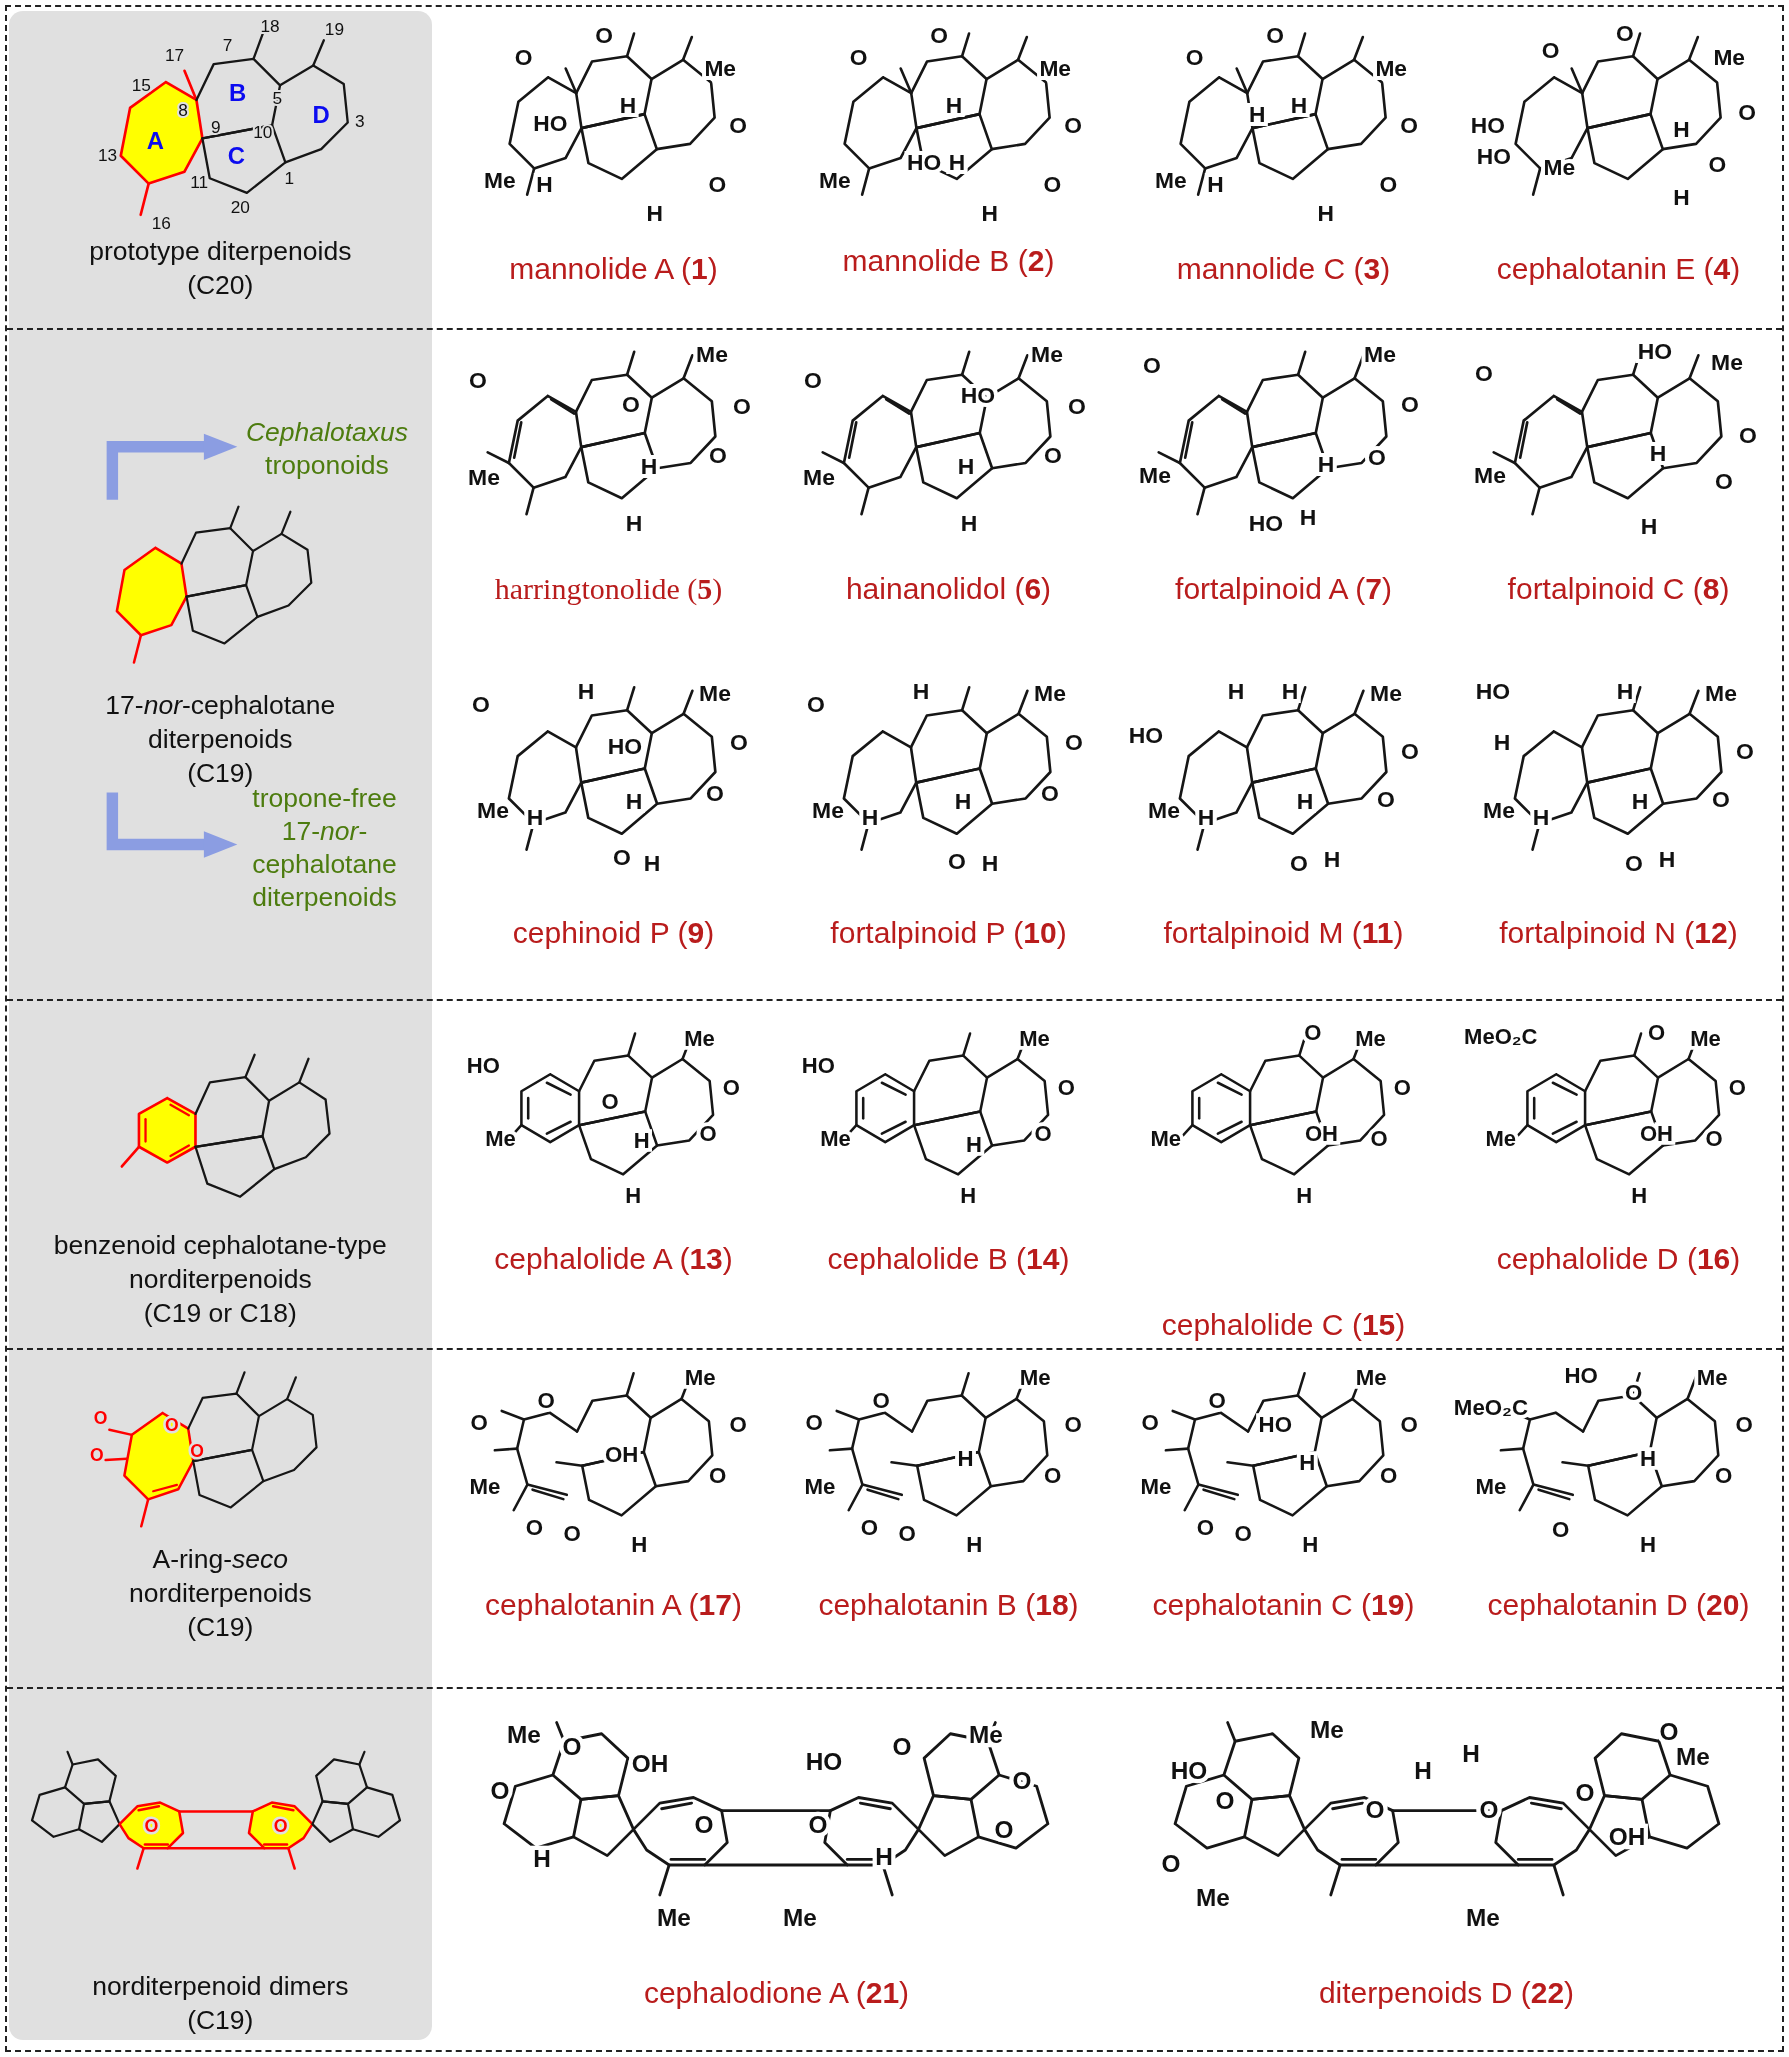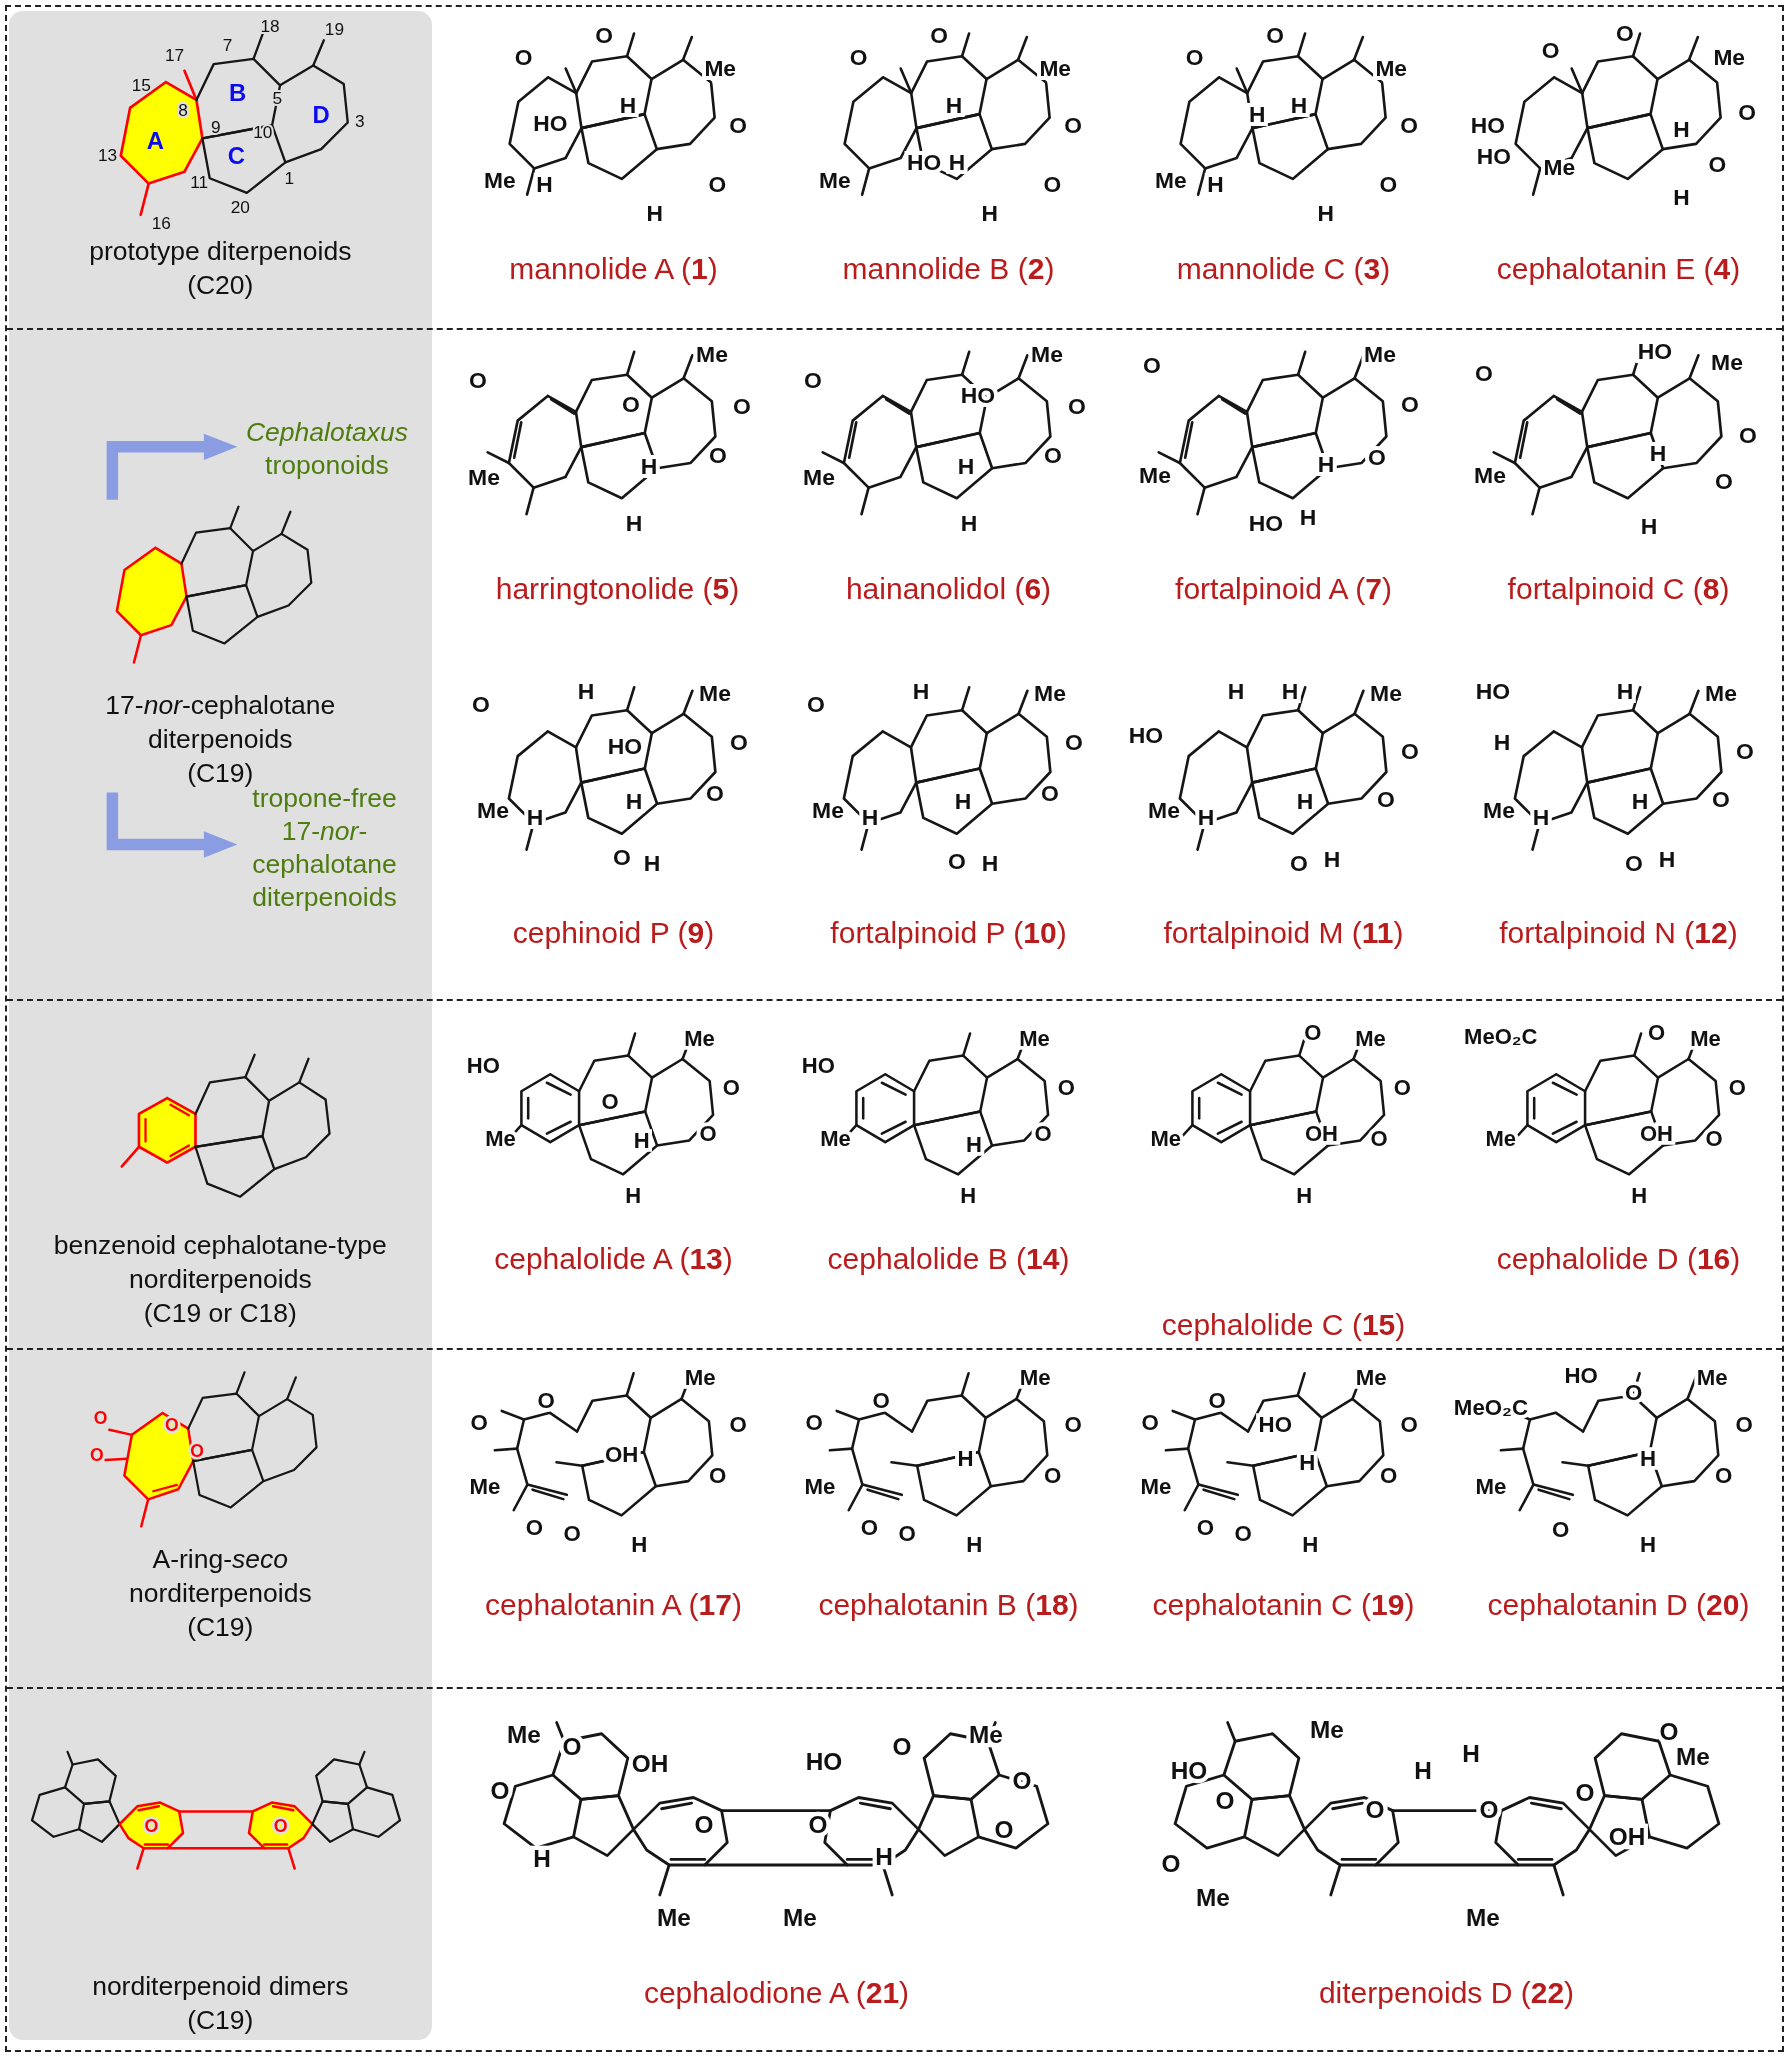--- a/index.html
+++ b/index.html
@@ -208,21 +208,21 @@
       <text x="159.8" y="23" class="atom">O</text>
       <text x="292.4" y="60.5" class="atom">Me</text>
       <text x="176.8" y="103" class="atom">H</text>
       <text x="312.8" y="125.5" class="atom">O</text>
       <text x="289" y="193" class="atom">O</text>
       <text x="40.8" y="188" class="atom">Me</text>
       <text x="142.8" y="168" class="atom">HO</text>
       <text x="180.2" y="168" class="atom">H</text>
       <text x="217.6" y="225.5" class="atom">H</text>
     </svg>
-    <div class="cmpd-label" style="left: 781px; width: 335px; top: 252px;"><span>mannolide B</span> (<b>2</b>)</div>
+    <div class="cmpd-label" style="left: 781px; width: 335px; top: 244px;"><span>mannolide B</span> (<b>2</b>)</div>
     <svg viewBox="0 0 340 250" width="300" height="219" preserveAspectRatio="xMidYMid meet" style="left: 1134px; top: 23px;">
       <polyline points="96,62 128,80 134,120 116,154 80,166 52,138 62,90 96,62" fill="none" stroke="#161616" stroke-width="3" stroke-linejoin="round" stroke-linecap="round"></polyline>
       <polyline points="128,80 146,44 186,38 214,64 206,104 134,120" fill="none" stroke="#161616" stroke-width="3" stroke-linejoin="round" stroke-linecap="round"></polyline>
       <polyline points="134,120 206,104 220,144 180,178 142,160 134,120" fill="none" stroke="#161616" stroke-width="3" stroke-linejoin="round" stroke-linecap="round"></polyline>
       <polyline points="214,64 250,42 282,68 286,108 258,138 220,144" fill="none" stroke="#161616" stroke-width="3" stroke-linejoin="round" stroke-linecap="round"></polyline>
       <polyline points="186,38 194,12" fill="none" stroke="#161616" stroke-width="3" stroke-linejoin="round" stroke-linecap="round"></polyline>
       <polyline points="250,42 260,16" fill="none" stroke="#161616" stroke-width="3" stroke-linejoin="round" stroke-linecap="round"></polyline>
       <polyline points="80,166 72,196" fill="none" stroke="#161616" stroke-width="3" stroke-linejoin="round" stroke-linecap="round"></polyline>
       <polyline points="128,80 116,52" fill="none" stroke="#161616" stroke-width="3" stroke-linejoin="round" stroke-linecap="round"></polyline>
       <text x="68" y="48" class="atom">O</text>
@@ -271,21 +271,21 @@
       <polyline points="52,138 28,126" fill="none" stroke="#161616" stroke-width="3" stroke-linejoin="round" stroke-linecap="round"></polyline>
       <text x="17" y="53" class="atom">O</text>
       <text x="282.2" y="23" class="atom">Me</text>
       <text x="23.8" y="163" class="atom">Me</text>
       <text x="190.4" y="80.5" class="atom">O</text>
       <text x="316.2" y="83" class="atom">O</text>
       <text x="289" y="138" class="atom">O</text>
       <text x="210.8" y="150.5" class="atom">H</text>
       <text x="193.8" y="215.5" class="atom">H</text>
     </svg>
-    <div class="cmpd-label" style="left: 450px; width: 335px; top: 572px;"><span>harringtonolide</span> (<b>5</b>)</div>
+    <div class="cmpd-label" style="left: 441px; width: 335px; top: 572px; font-family: Liberation Serif, serif;"><span>harringtonolide</span> (<b>5</b>)</div>
     <svg viewBox="0 0 340 250" width="300" height="221" preserveAspectRatio="xMidYMid meet" style="left: 798px; top: 341px;">
       <polyline points="96,62 128,80 134,120 116,154 80,166 52,138 62,90 96,62" fill="none" stroke="#161616" stroke-width="3" stroke-linejoin="round" stroke-linecap="round"></polyline>
       <polyline points="128,80 146,44 186,38 214,64 206,104 134,120" fill="none" stroke="#161616" stroke-width="3" stroke-linejoin="round" stroke-linecap="round"></polyline>
       <polyline points="134,120 206,104 220,144 180,178 142,160 134,120" fill="none" stroke="#161616" stroke-width="3" stroke-linejoin="round" stroke-linecap="round"></polyline>
       <polyline points="214,64 250,42 282,68 286,108 258,138 220,144" fill="none" stroke="#161616" stroke-width="3" stroke-linejoin="round" stroke-linecap="round"></polyline>
       <polyline points="186,38 194,12" fill="none" stroke="#161616" stroke-width="3" stroke-linejoin="round" stroke-linecap="round"></polyline>
       <polyline points="250,42 260,16" fill="none" stroke="#161616" stroke-width="3" stroke-linejoin="round" stroke-linecap="round"></polyline>
       <polyline points="80,166 72,196" fill="none" stroke="#161616" stroke-width="3" stroke-linejoin="round" stroke-linecap="round"></polyline>
       <polyline points="66,92 58,132" fill="none" stroke="#161616" stroke-width="3" stroke-linejoin="round" stroke-linecap="round"></polyline>
       <polyline points="100,66 126,82" fill="none" stroke="#161616" stroke-width="3" stroke-linejoin="round" stroke-linecap="round"></polyline>

